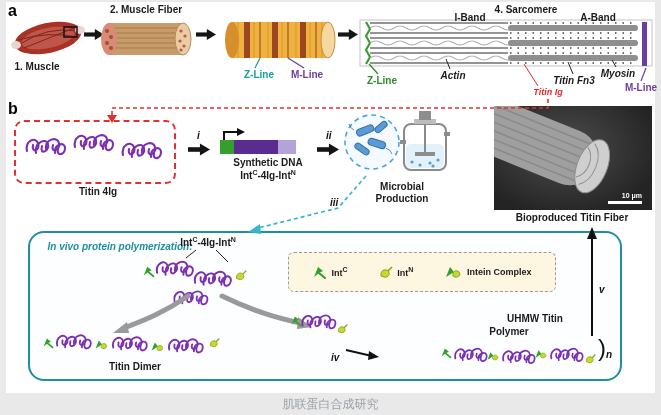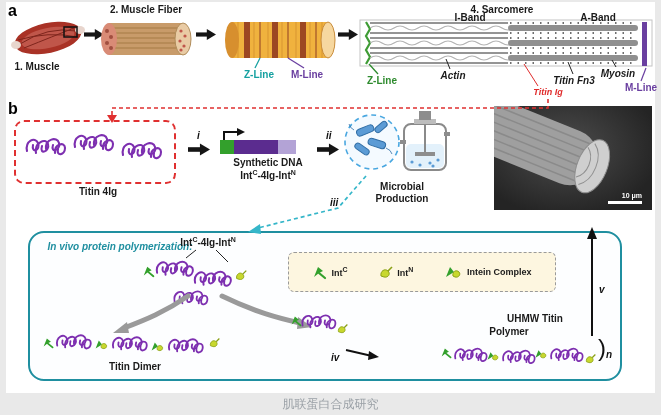--- a/index.html
+++ b/index.html
@@ -320,41 +320,42 @@
 
     <g>
       <line x1="592" y1="336" x2="592" y2="238" stroke="#111" stroke-width="2"></line>
       <polygon points="592,227 587,239 597,239" fill="#111"></polygon>
     </g>
   </svg>
 
   <div class="panel-letter" style="left:8px;top:2px">a</div>
   <div class="lbl" style="left:0;top:61px;width:74px">1. Muscle</div>
   <div class="lbl" style="left:98px;top:4px;width:96px">2. Muscle Fiber</div>
-  <div class="lbl" style="left:444px;top:4px;width:116px">4. Sarcomere</div>
+  <div class="lbl" style="left:468px;top:4px;width:116px">4. Sarcomere</div>
   <div class="lbl s8 c-teal" style="left:236px;top:69px;width:46px">Z-Line</div>
   <div class="lbl s8 c-purple" style="left:284px;top:69px;width:46px">M-Line</div>
   <div class="lbl s8" style="left:446px;top:12px;width:48px">I-Band</div>
   <div class="lbl s8" style="left:574px;top:12px;width:48px">A-Band</div>
   <div class="lbl s8 c-green" style="left:362px;top:75px;width:40px">Z-Line</div>
   <div class="lbl s8 it" style="left:436px;top:70px;width:34px">Actin</div>
   <div class="lbl s8 it" style="left:550px;top:75px;width:48px">Titin Fn3</div>
   <div class="lbl s8 it" style="left:598px;top:68px;width:40px">Myosin</div>
   <div class="lbl s8 c-purple" style="left:622px;top:82px;width:38px">M-Line</div>
   <div class="lbl s9 it c-red" style="left:524px;top:87px;width:48px">Titin Ig</div>
 
   <div class="panel-letter" style="left:8px;top:100px">b</div>
   <div class="lbl" style="left:50px;top:186px;width:96px">Titin 4Ig</div>
   <div class="roman" style="left:197px;top:130px">i</div>
   <div class="lbl" style="left:216px;top:157px;width:104px">Synthetic DNA</div>
   <div class="lbl" style="left:212px;top:169px;width:112px"><span>Int</span><sup>C</sup><span>-4Ig-Int</span><sup>N</sup></div>
   <div class="roman" style="left:326px;top:130px">ii</div>
   <div class="lbl" style="left:350px;top:181px;width:104px">Microbial</div>
   <div class="lbl" style="left:350px;top:193px;width:104px">Production</div>
   <div class="roman" style="left:330px;top:197px">iii</div>
+  <div class="lbl" style="left:492px;top:212px;width:160px">Bioproduced Titin Fiber</div>
 
   <div class="lbl it c-accent" style="left:40px;top:241px;width:160px;text-align:center">In vivo protein polymerization:</div>
   <div class="lbl" style="left:150px;top:236px;width:116px"><span>Int</span><sup>C</sup><span>-4Ig-Int</span><sup>N</sup></div>
   <div class="lbl" style="left:80px;top:361px;width:110px">Titin Dimer</div>
   <div class="roman" style="left:331px;top:352px">iv</div>
   <div class="lbl" style="left:470px;top:313px;width:130px">UHMW Titin</div>
   <div class="lbl" style="left:444px;top:326px;width:130px">Polymer</div>
   <div class="uhmw-paren">
       <span class="paren">)</span>
       <sub class="nsub">n</sub>

